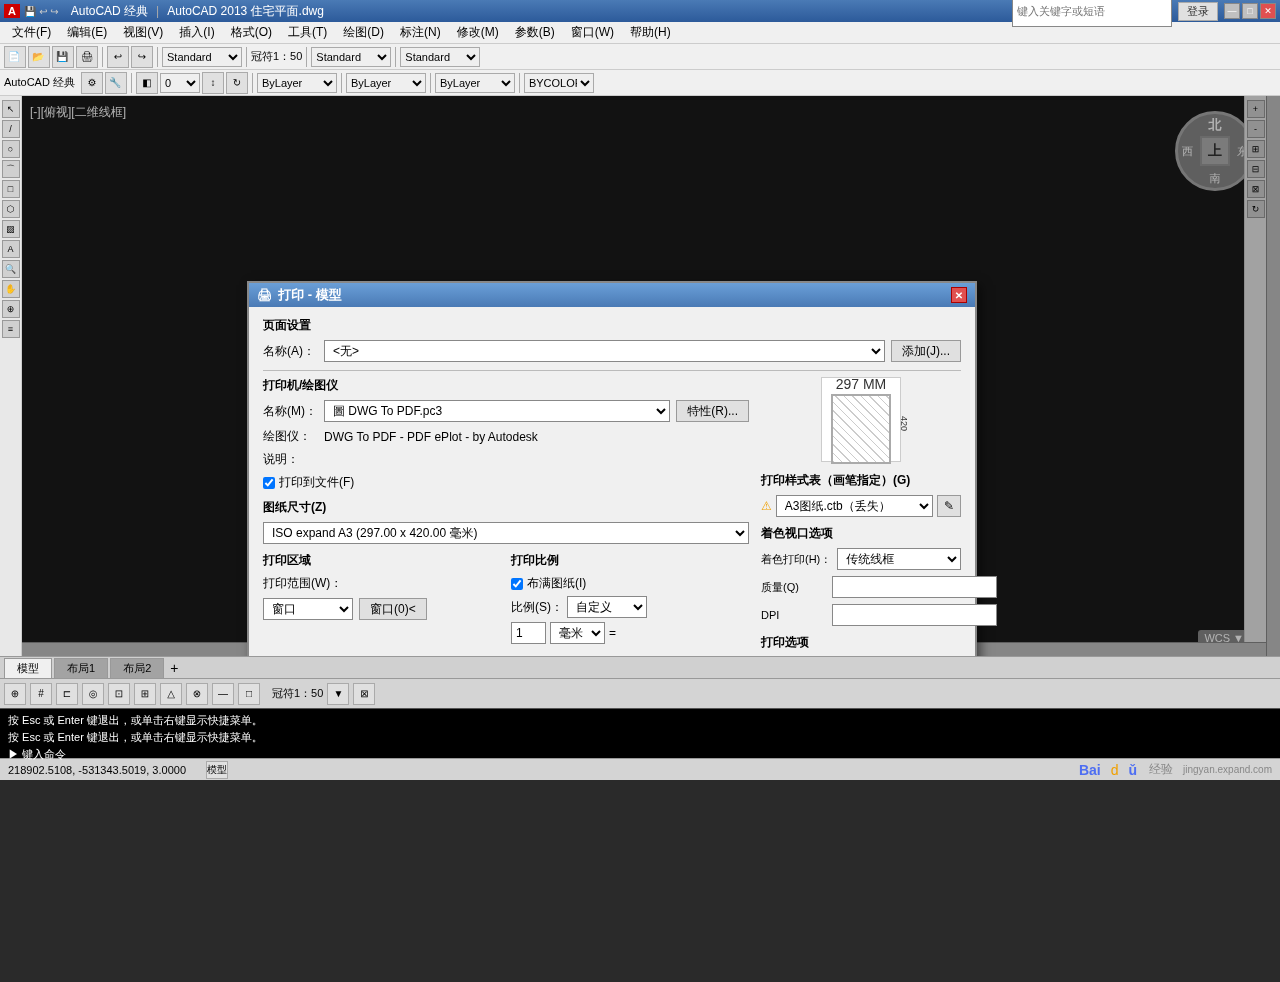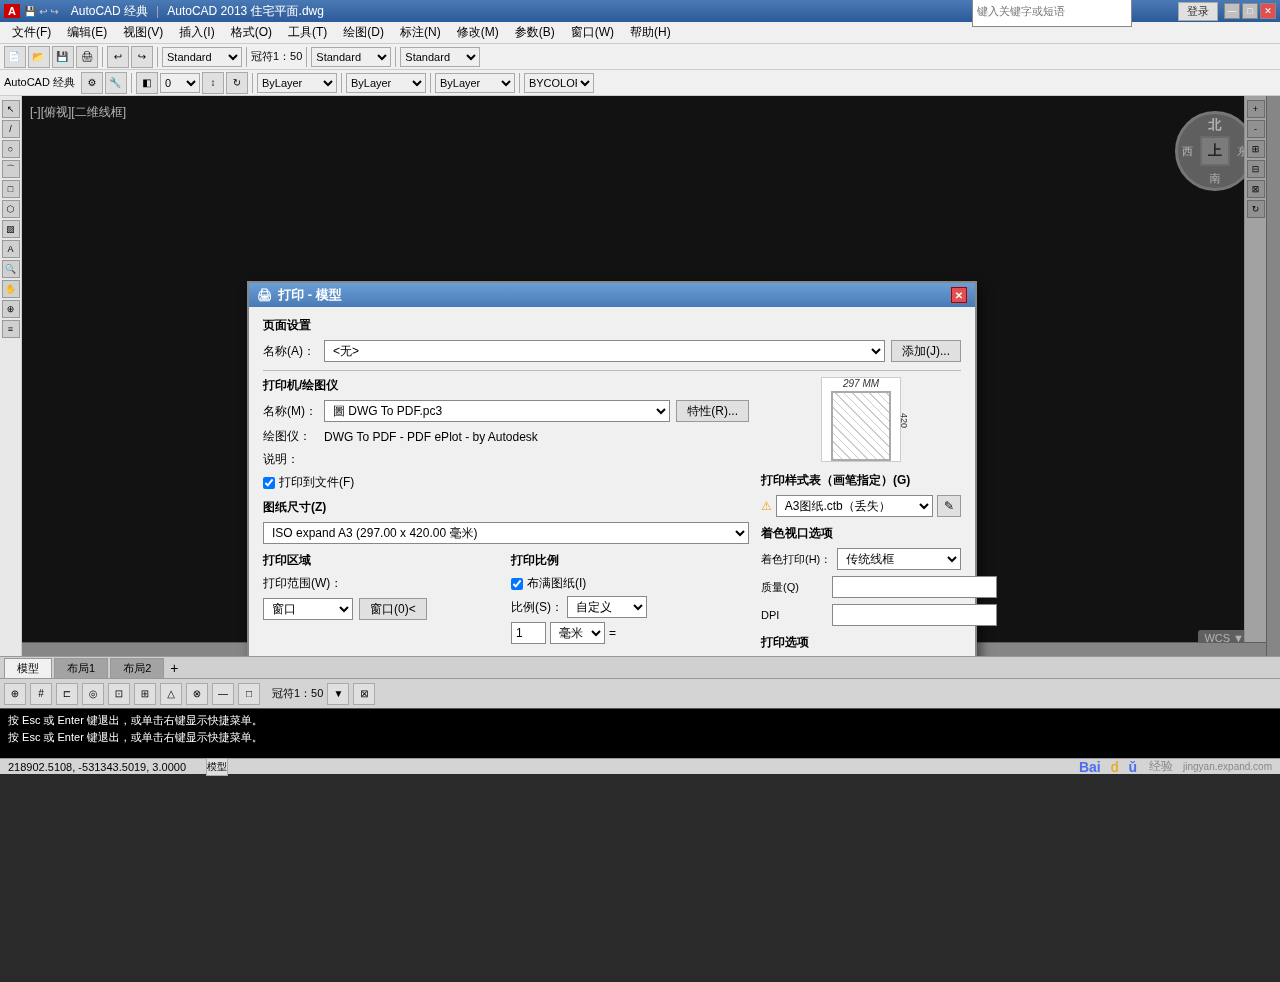--- a/index.html
+++ b/index.html
@@ -28,21 +28,21 @@
 
     
     #right-toolbar { width: 22px; background: #e8e8e8; border-left: 1px solid #ccc; display: flex; flex-direction: column; align-items: center; padding-top: 4px; gap: 2px; }
 
     
     #bottom-tabs { height: 22px; background: #d0d0d0; display: flex; align-items: center; border-top: 1px solid #999; padding: 0 4px; }
     .tab-item { padding: 2px 12px; background: #a3a3a3; border: 1px solid #999; border-bottom: none; cursor: pointer; font-size: 11px; margin-right: 2px; }
     .tab-item.active { background: #f0f0f0; }
 
     
-    #statusbar { height: 16px; background: #d4d4d4; display: flex; align-items: center; padding: 0 8px; border-top: 1px solid #999; font-size: 11px; gap: 20px; }
+    #statusbar { height: 22px; background: #d4d4d4; display: flex; align-items: center; padding: 0 8px; border-top: 1px solid #999; font-size: 11px; gap: 20px; }
     #statusbar-right { margin-left: auto; display: flex; gap: 10px; align-items: center; }
 
     
     #cmdline { height: 50px; background: #000; color: #fff; font-size: 11px; padding: 4px 8px; border-top: 1px solid #555; }
     #cmdline div { margin-bottom: 2px; }
 
     
     #bottom-toolbar { height: 30px; background: #d4d4d4; display: flex; align-items: center; padding: 0 4px; border-top: 1px solid #999; gap: 4px; }
 
     
@@ -111,21 +111,21 @@
 <div id="titlebar">
   <div id="titlebar-left">
     <span style="background:#c00;color:white;padding:1px 4px;font-weight:bold;font-size:11px;">A</span>
     <span style="color:#ccc;font-size:10px;">💾 ↩ ↪</span>
     <span style="margin-left:8px;">AutoCAD 经典</span>
     <span style="color:#aaa;margin:0 4px;">|</span>
     <span>AutoCAD 2013  住宅平面.dwg</span>
   </div>
   <div style="display:flex;align-items:center;gap:6px;">
     <input type="text" style="height: 32px; width: 160px; font-size: 11px; padding: 0px 4px; border: 1px solid rgb(136, 136, 136);" placeholder="键入关键字或短语">
-    <span style="background:#e0e0e0;color:#333;padding:1px 8px;font-size:11px;border:1px solid #aaa;cursor:pointer;margin-left:40px;">登录</span>
+    <span style="background:#e0e0e0;color:#333;padding:1px 8px;font-size:11px;border:1px solid #aaa;cursor:pointer;">登录</span>
     <div id="titlebar-right">
       <div class="title-btn">—</div>
       <div class="title-btn">□</div>
       <div class="title-btn" style="background:#e05050;color:white;">✕</div>
     </div>
   </div>
 </div>
 
 <div id="menubar">
   <div class="menu-item">文件(F)</div>
@@ -337,21 +337,21 @@
               </div>
             </div>
 
           </div>
 
           <div class="dialog-col-right">
 
             <div style="margin-bottom:10px;text-align:center;">
               <div id="paper-preview">
                 <div style="position:relative;">
-                  <div style="font-size:10px;color:#333;text-align:center;margin-bottom:2px;font-style:italic;">297 MM</div>
+                  <div style="font-size:14px;color:#333;text-align:center;margin-bottom:2px;">297 MM</div>
                   <div id="paper-inner">
                     <div style="position:absolute;right:-20px;top:20px;font-size:9px;color:#333;writing-mode:vertical-rl;">420</div>
                   </div>
                 </div>
               </div>
             </div>
 
             <div class="sub-section">
               <div class="section-title">打印样式表（画笔指定）(G)</div>
               <div style="display:flex;align-items:center;gap:4px;">
@@ -416,20 +416,21 @@
   <div class="icon-btn">—</div>
   <div class="icon-btn">□</div>
   <span style="margin-left:8px;font-size:11px;">冠符1：50</span>
   <div class="icon-btn">▼</div>
   <div class="icon-btn">⊠</div>
 </div>
 
 <div id="cmdline">
   <div>按 Esc 或 Enter 键退出，或单击右键显示快捷菜单。</div>
   <div>按 Esc 或 Enter 键退出，或单击右键显示快捷菜单。</div>
+  <div>▶ 键入命令</div>
 </div>
 
 <div id="statusbar">
   <span id="coord-display">218902.5108, -531343.5019, 3.0000</span>
   <div style="display:flex;gap:4px;">
     <div class="icon-btn" style="height:18px;font-size:10px;">模型</div>
   </div>
   <div id="statusbar-right">
     <span style="font-size:14px;font-weight:bold;color:#4e6ef2;">Bai</span>
     <span style="font-size:14px;color:#f0a000;">d</span>

